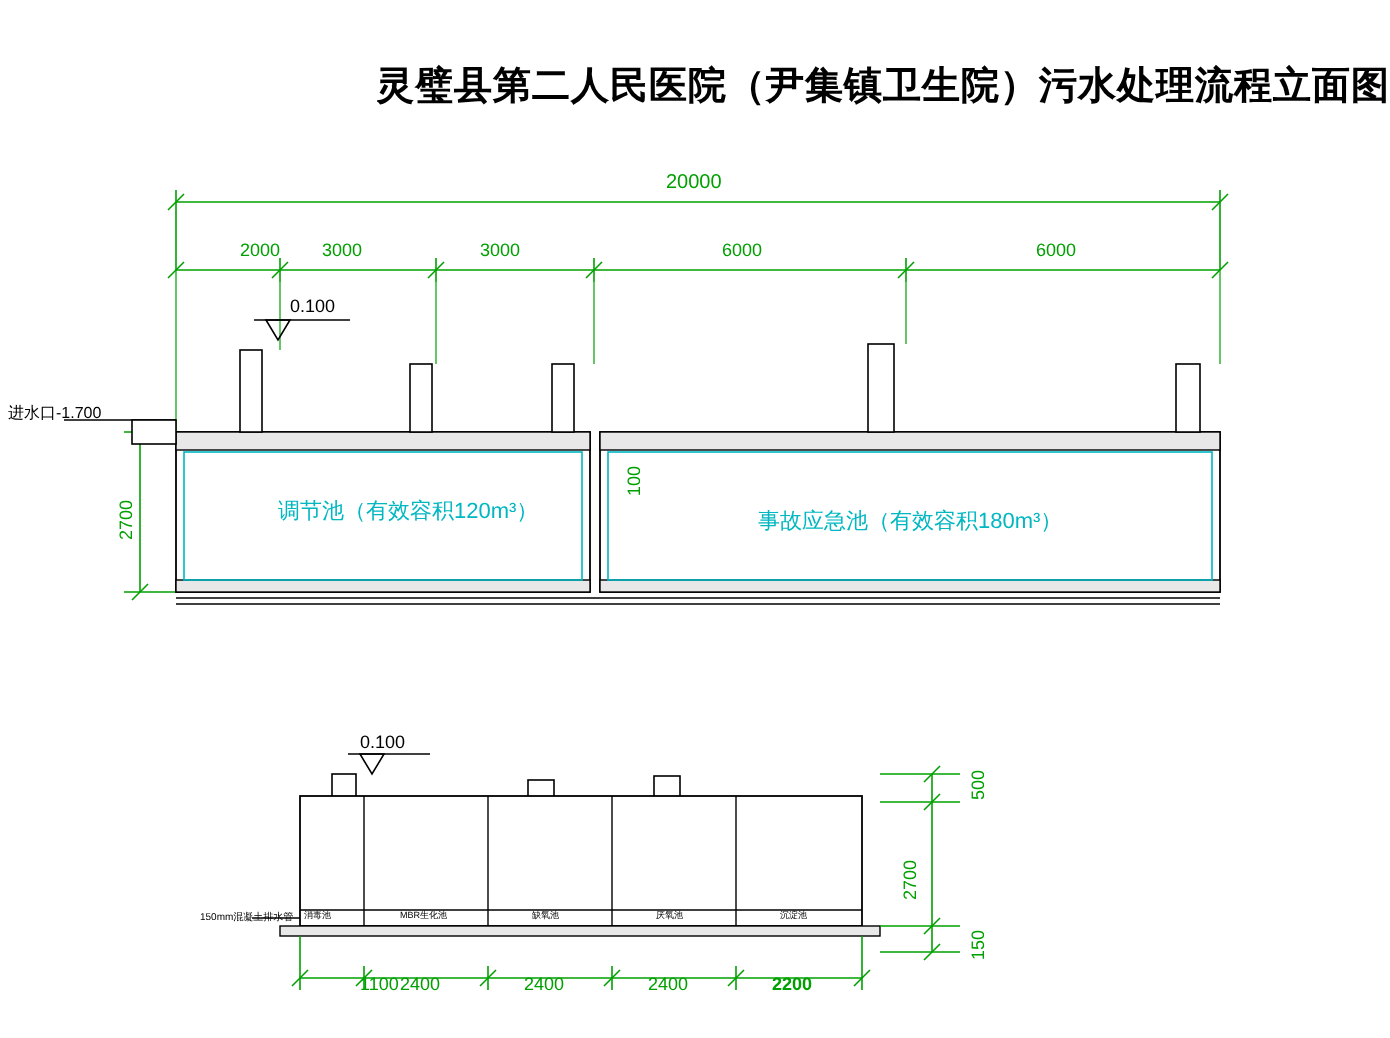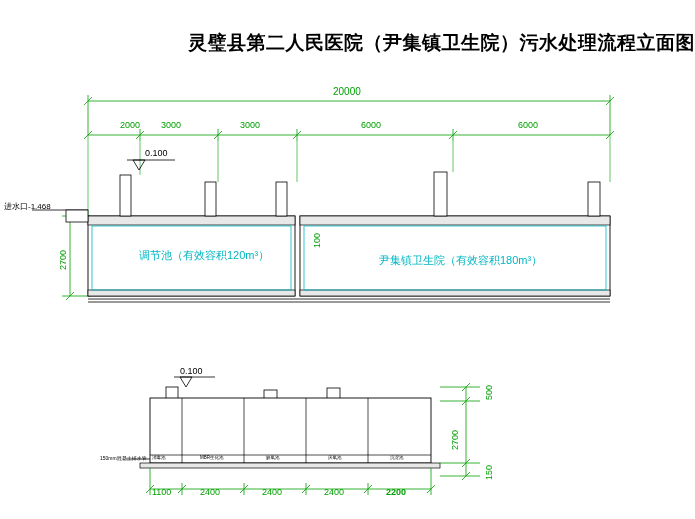--- a/index.html
+++ b/index.html
@@ -217,40 +217,40 @@
   <div class="dimtext big" style="left:333px; top:86px;">20000</div>
 
   <div class="dimtext" style="left:100px; top:120px;margin-left:20px;">2000</div>
   <div class="dimtext" style="left:161px; top:120px;">3000</div>
   <div class="dimtext" style="left:240px; top:120px;">3000</div>
   <div class="dimtext" style="left:361px; top:120px;">6000</div>
   <div class="dimtext" style="left:518px; top:120px;">6000</div>
 
   <div class="blacktext" style="left:145px; top:148px; font-size:9px;">0.100</div>
 
-  <div class="blacktext" style="left:4px; top:201px;">进水口-1.468</div>
+  <div class="blacktext" style="left:4px; top:201px;">进水口-1.700</div>
 
   <div class="dimtext" style="left:58px; top:270px; transform:rotate(-90deg); transform-origin:left top;">2700</div>
 
   <div class="dimtext" style="left:312px; top:248px; transform:rotate(-90deg); transform-origin:left top;">100</div>
 
   <div class="cyantext" style="left:100px; top:248px;">调节池（有效容积120m³）</div>
-  <div class="cyantext" style="left:340px; top:253px;">尹集镇卫生院（有效容积180m³）</div>
+  <div class="cyantext" style="left:340px; top:253px;">事故应急池（有效容积180m³）</div>
 
   <div class="blacktext" style="left:180px; top:366px; font-size:9px;">0.100</div>
 
   <div class="tinytext" style="left:100px; top:455px; font-size:5px;">150mm混凝土排水管</div>
 
   <div class="tinytext" style="left:152px; top:455px;">消毒池</div>
   <div class="tinytext" style="left:200px; top:455px;">MBR生化池</div>
   <div class="tinytext" style="left:266px; top:455px;">缺氧池</div>
   <div class="tinytext" style="left:328px; top:455px;">厌氧池</div>
   <div class="tinytext" style="left:390px; top:455px;">沉淀池</div>
 
-  <div class="dimtext" style="left:152px; top:487px;">1100</div>
+  <div class="dimtext" style="left:152px; top:487px;padding-left:28px;">1100</div>
   <div class="dimtext" style="left:200px; top:487px;">2400</div>
   <div class="dimtext" style="left:262px; top:487px;">2400</div>
   <div class="dimtext" style="left:324px; top:487px;">2400</div>
   <div class="dimtext" style="left:386px; top:487px;font-weight:bold;">2200</div>
 
   <div class="dimtext" style="left:484px; top:400px; transform:rotate(-90deg); transform-origin:left top;">500</div>
   <div class="dimtext" style="left:450px; top:450px; transform:rotate(-90deg); transform-origin:left top;">2700</div>
   <div class="dimtext" style="left:484px; top:480px; transform:rotate(-90deg); transform-origin:left top;">150</div>
 
 </div>

